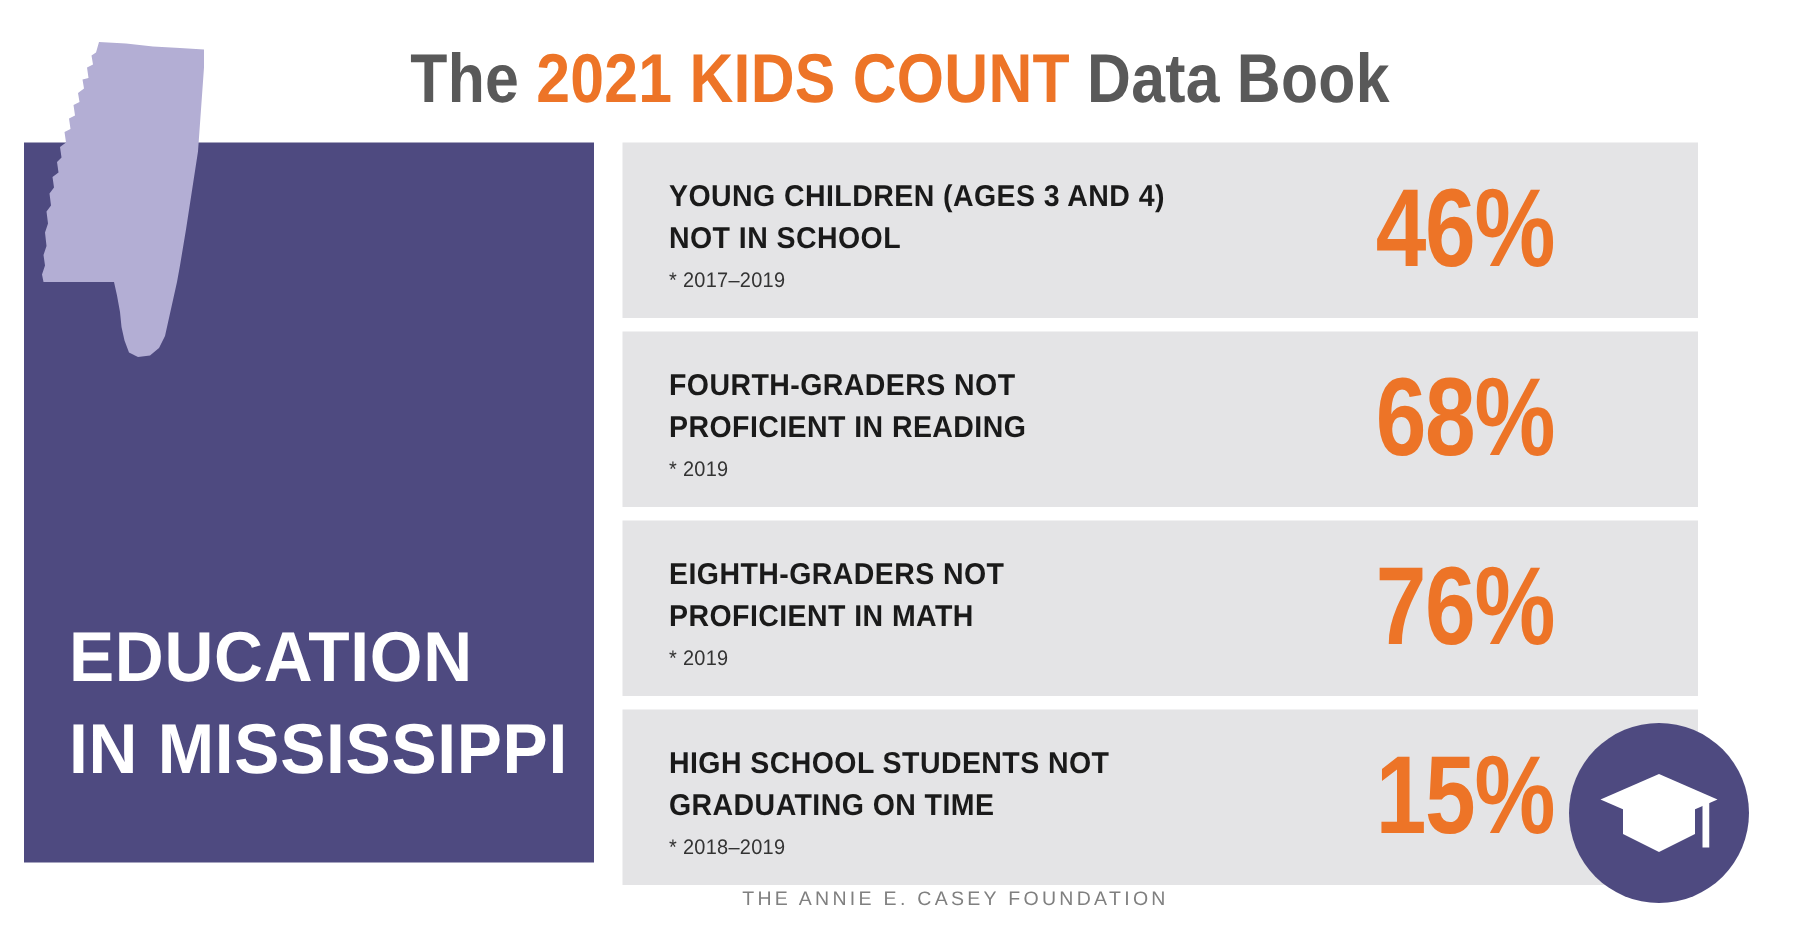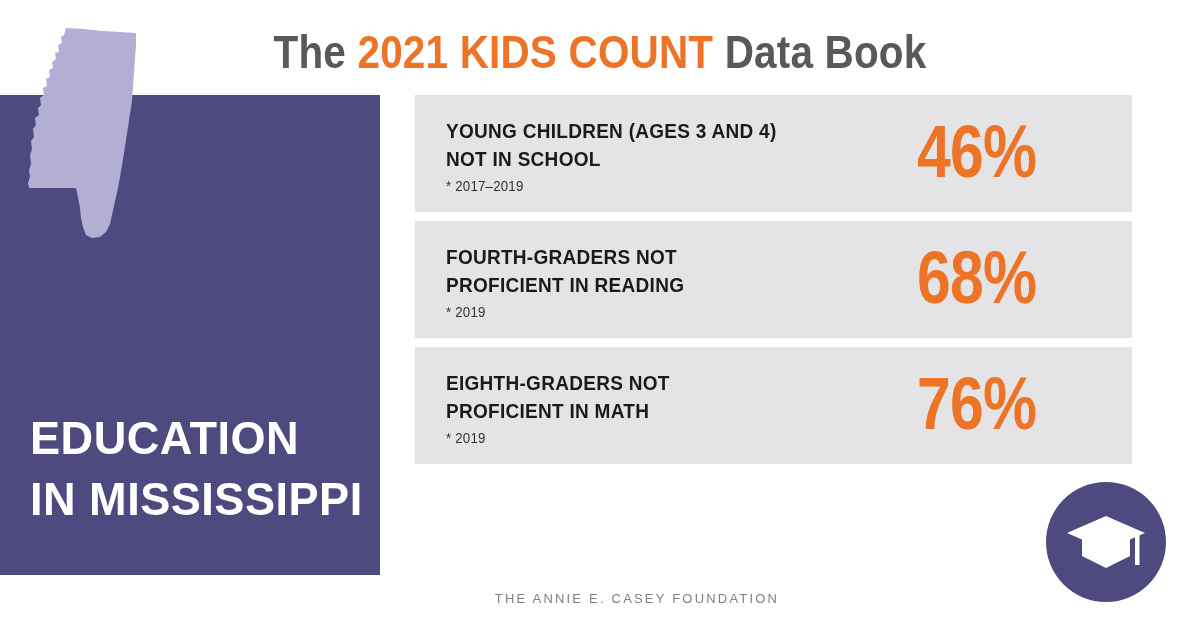--- a/index.html
+++ b/index.html
@@ -36,21 +36,21 @@
     font-family: "Liberation Sans Narrow", "Liberation Sans", sans-serif;
     transform: scaleX(0.88);
     transform-origin: center top;
   }
   .title .t-gray { color: #595959; }
   .title .t-orange { color: #ED7427; }
 
   
   .panel {
     position: absolute;
-    left: 0;
+    left: 16px;
     top: 95px;
     width: 380px;
     height: 480px;
     background: #4E4A80;
   }
   .panel-heading {
     position: absolute;
     left: 30px;
     bottom: 46px;
     width: 345px;
@@ -220,20 +220,30 @@
       <div class="stat-text">
         <div class="stat-label">
           <span class="line">EIGHTH-GRADERS NOT</span>
           <span class="line">PROFICIENT IN MATH</span>
         </div>
         <div class="stat-note">* 2019</div>
       </div>
       <div class="stat-value">76%</div>
     </div>
 
+    <div class="stat-row">
+      <div class="stat-text">
+        <div class="stat-label">
+          <span class="line">HIGH SCHOOL STUDENTS NOT</span>
+          <span class="line">GRADUATING ON TIME</span>
+        </div>
+        <div class="stat-note">* 2018–2019</div>
+      </div>
+      <div class="stat-value">15%</div>
+    </div>
 
   </div>
 
   <div class="badge">
     <svg viewBox="0 0 80 60">
       <polygon fill="#ffffff" points="40,4 79,21 40,38 1,21"></polygon>
       <path fill="#ffffff" d="M16,26 L16,44 L40,56 L64,44 L64,26 L40,37 Z"></path>
       <rect fill="#ffffff" x="69" y="23" width="4.5" height="30"></rect>
     </svg>
   </div>

